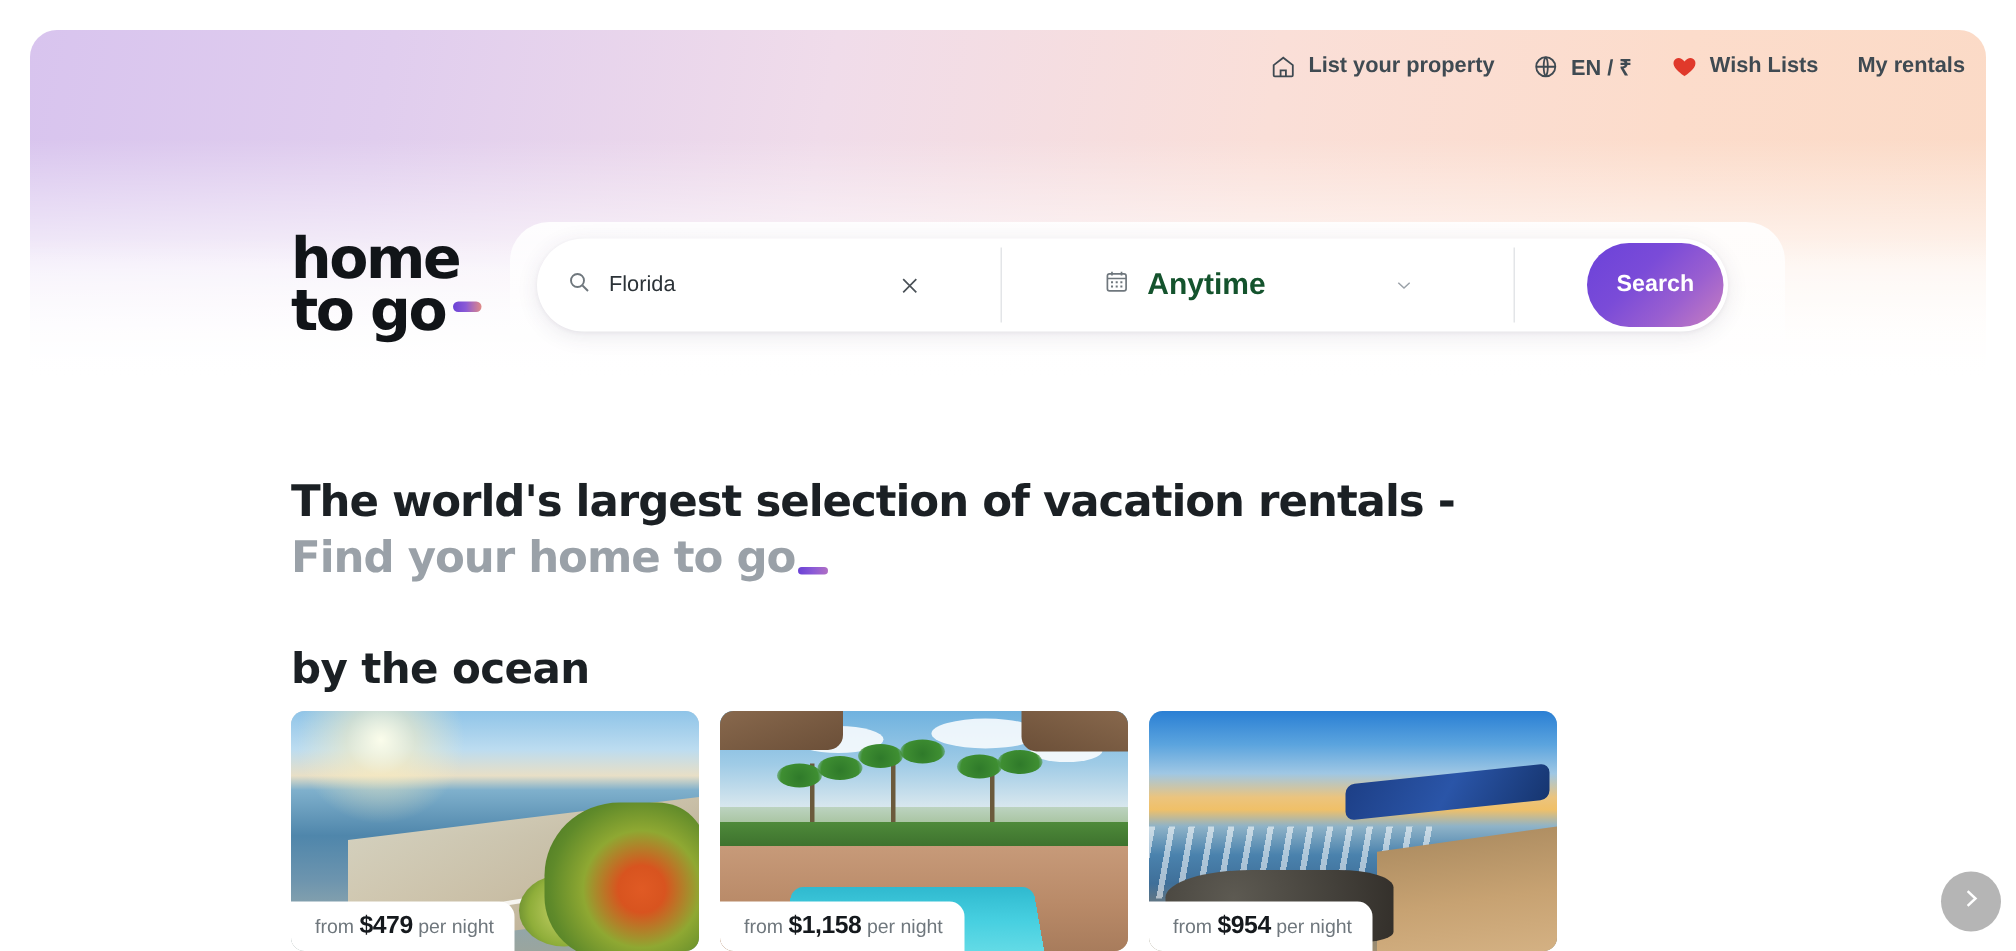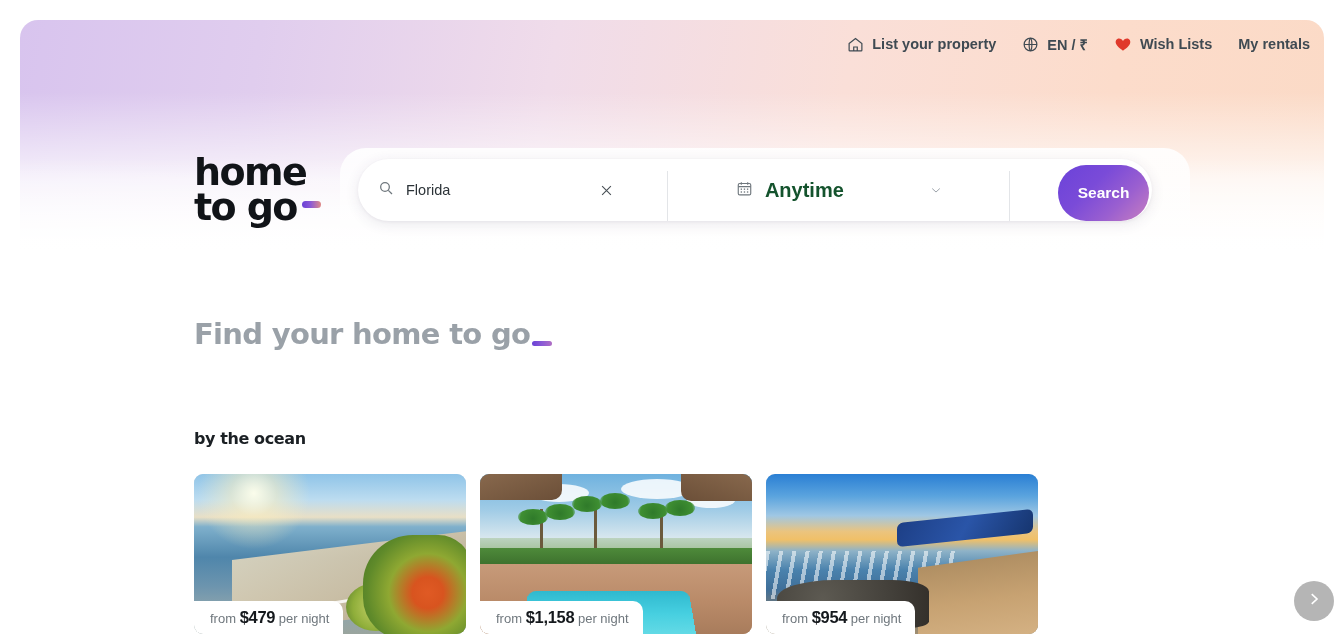--- a/index.html
+++ b/index.html
@@ -60,21 +60,21 @@
     display: inline-block; width: 19px; height: 7px; border-radius: 3.5px;
     background: linear-gradient(90deg, #6a41d6 0%, #8b5ad6 45%, #e08a86 100%);
     margin-bottom: 6px;
   }
 
   .searchbar {
     position: absolute; left: 358px; top: 159px;
     width: 794px; height: 62px;
     background: #fff; border-radius: 31px;
     box-shadow: 0 3px 14px rgba(60,50,90,0.10), 0 1px 3px rgba(60,50,90,0.06);
-    display: flex; align-items: flex-end; z-index: 5; gap: 48px;
+    display: flex; align-items: center; z-index: 5; gap: 48px;
   }
   .sb-dest { display: flex; align-items: center; width: 276px; padding-left: 20px; height: 100%; }
   .sb-dest-txt {
     flex: 1; font-size: 14.5px; color: #2c3338; margin-left: 12px; border: none; outline: none;
     background: transparent; font-family: "Liberation Sans", sans-serif;
   }
   .sb-clear { width: 26px; display: flex; align-items: center; justify-content: center; cursor: pointer; }
   .sb-div { width: 1px; height: 50px; background: #e3e5e8; }
   .sb-date { display: flex; align-items: center; gap: 12px; width: 278px; padding-left: 20px; height: 100%; cursor: pointer; }
   .sb-date-lbl { font-size: 20px; color: #14532d; font-weight: bold; }
@@ -99,21 +99,21 @@
   .hl1 { color: #1b2024; }
   .hl2 { color: #9aa1a8; display: flex; align-items: flex-end; }
   .hl-dash {
     display: inline-block; width: 20px; height: 5px; border-radius: 3px; margin-bottom: 7px; margin-left: 2px;
     background: linear-gradient(90deg, #6a41d6 0%, #8b5ad6 50%, #b06fc4 100%);
   }
 
   
   .sec-title {
     position: absolute; left: 194px; top: 429px; z-index: 4;
-    font-size: 16px; font-weight: bold; color: #1b2024; letter-spacing: -0.4px;
+    font-size: 28px; font-weight: bold; color: #1b2024; letter-spacing: -0.4px;
     font-family: "DejaVu Sans", sans-serif;
   }
 
   
   .carousel { position: absolute; left: 194px; top: 474px; width: 1150px; height: 160px; overflow: hidden; z-index: 4; }
   .cards { display: flex; gap: 14px; }
   .card {
     position: relative; width: 272px; height: 160px; flex: 0 0 272px;
     border-radius: 9px; overflow: hidden; background: #cfd8dd; cursor: pointer;
   }
@@ -293,20 +293,21 @@
       </span>
     </div>
 
     <div class="sb-div"></div>
 
 
     <button class="sb-btn">Search</button>
   </div>
 
   <div class="headline">
+    <div class="hl1">The world's largest selection of vacation rentals -</div>
     <div class="hl2">
       <span>Find your home to go</span>
       <span class="hl-dash"></span>
     </div>
   </div>
 
   <div class="sec-title">by the ocean</div>
 
   <div class="carousel">
     <div class="cards">

